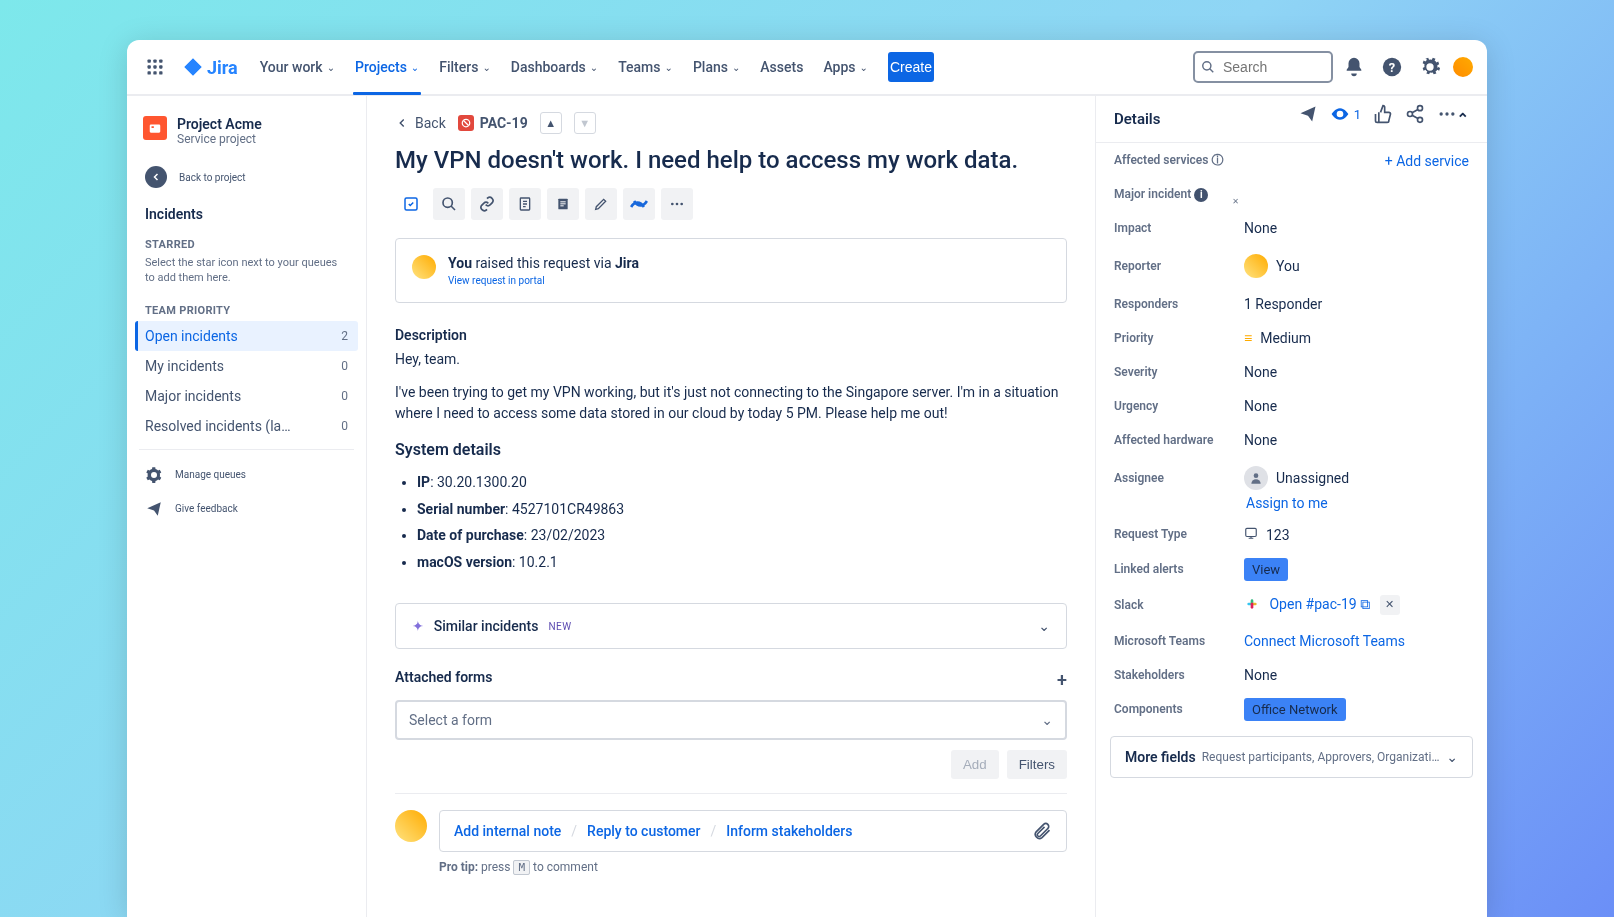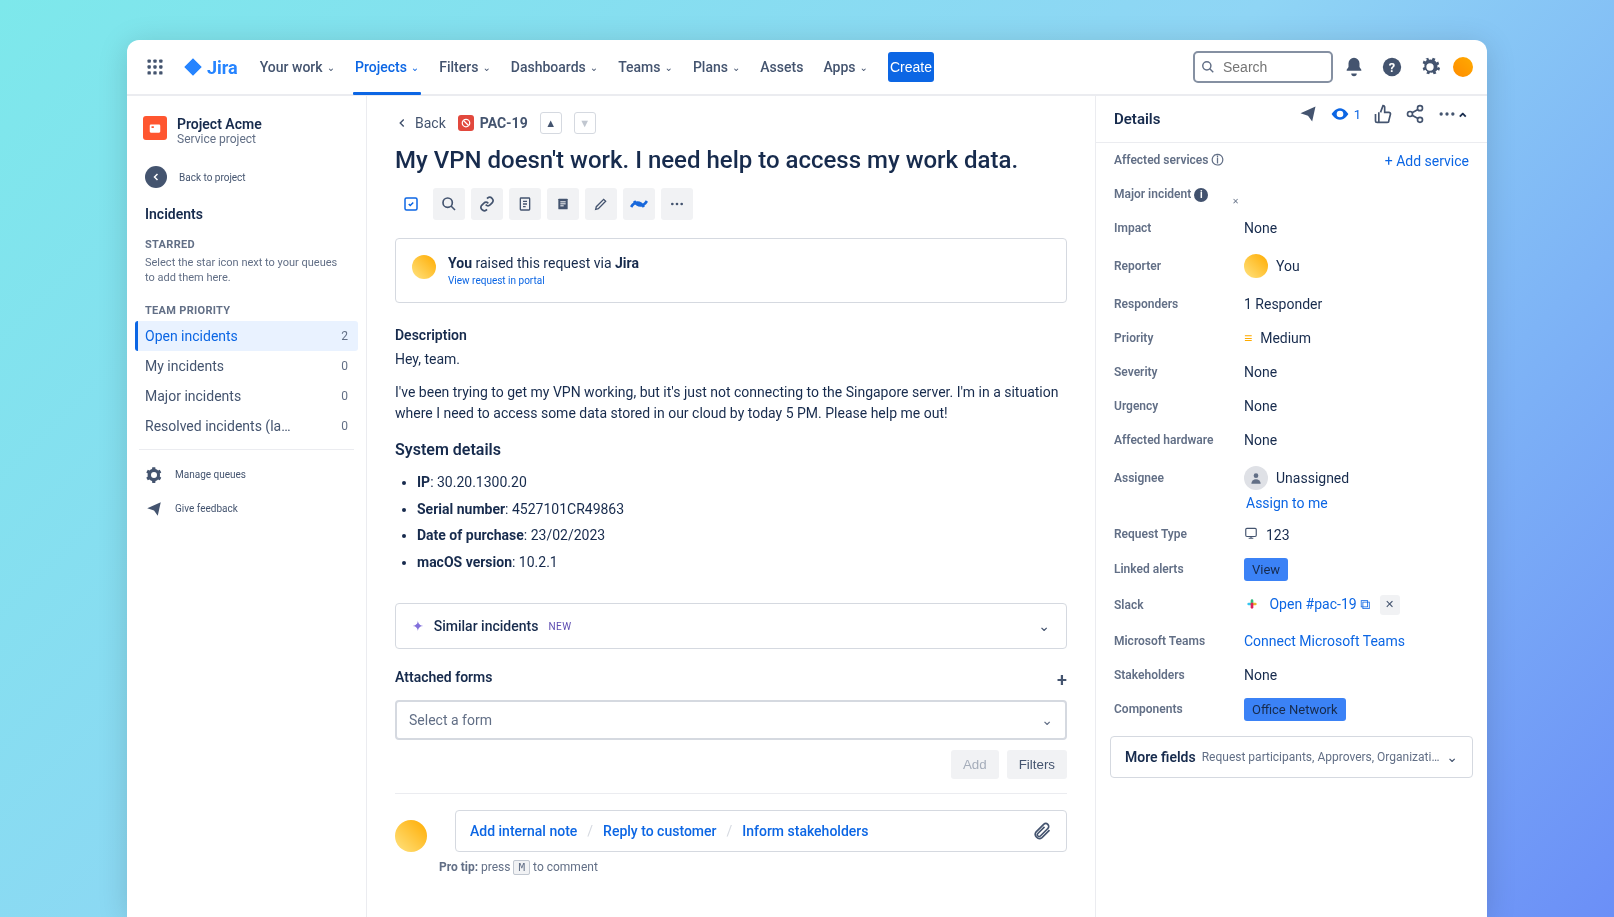--- a/index.html
+++ b/index.html
@@ -69,21 +69,21 @@
 .panel .sparkle { color:#8270DB; }
 .badge-new { font-size:10px; font-weight:400; color:#5E4DB2; letter-spacing:0.5px; }
 .panel-chev { margin-left:auto; color:#44546F; }
 
 .attached-h { font-size:14px; font-weight:600; margin-bottom:10px; display:flex; justify-content:space-between; }
 .form-select { border:2px solid #D5D9E0; border-radius:4px; padding:10px 12px; display:flex; justify-content:space-between; color:#626F86; cursor:pointer; }
 .form-actions { display:flex; justify-content:flex-end; gap:8px; margin-top:10px; padding-bottom:14px; border-bottom:1px solid #EBECF0;}
 .btn-disabled { background:#F1F2F4; color:#A5ADBA; border:none; padding:7px 12px; border-radius:3px; }
 .btn-subtle { background:#F1F2F4; color:#44546F; border:none; padding:7px 12px; border-radius:3px; cursor:pointer; }
 
-.comment-row { display:flex; gap:28px; margin-top:16px; align-items:flex-end;}
+.comment-row { display:flex; gap:12px; margin-top:16px; align-items:flex-start;}
 .comment-avatar { width:32px; height:32px; border-radius:50%; background:linear-gradient(45deg,#FFE380,#FFAB00); flex-shrink:0; }
 .comment-tabs { border:1px solid #D5D9E0; border-radius:4px; padding:10px 14px; display:flex; align-items:center; gap:10px; flex:1; }
 .ctab { color:#0C66E4; font-size:14px; cursor:pointer; font-weight:500; }
 .csep { color:#D5D9E0; }
 .cattach { margin-left:auto; color:#44546F; cursor:pointer; }
 .protip { font-size:12px; color:#626F86; margin:8px 0 0 44px; }
 .protip .key { border:1px solid #C1C7D0; border-radius:2px; padding: 0 4px; font-size:11px; font-family:monospace; background:#F1F2F4;}
 
 
 .issue-actions { position:absolute; top: 64px; right: 30px; display:flex; align-items:center; gap:12px; }

